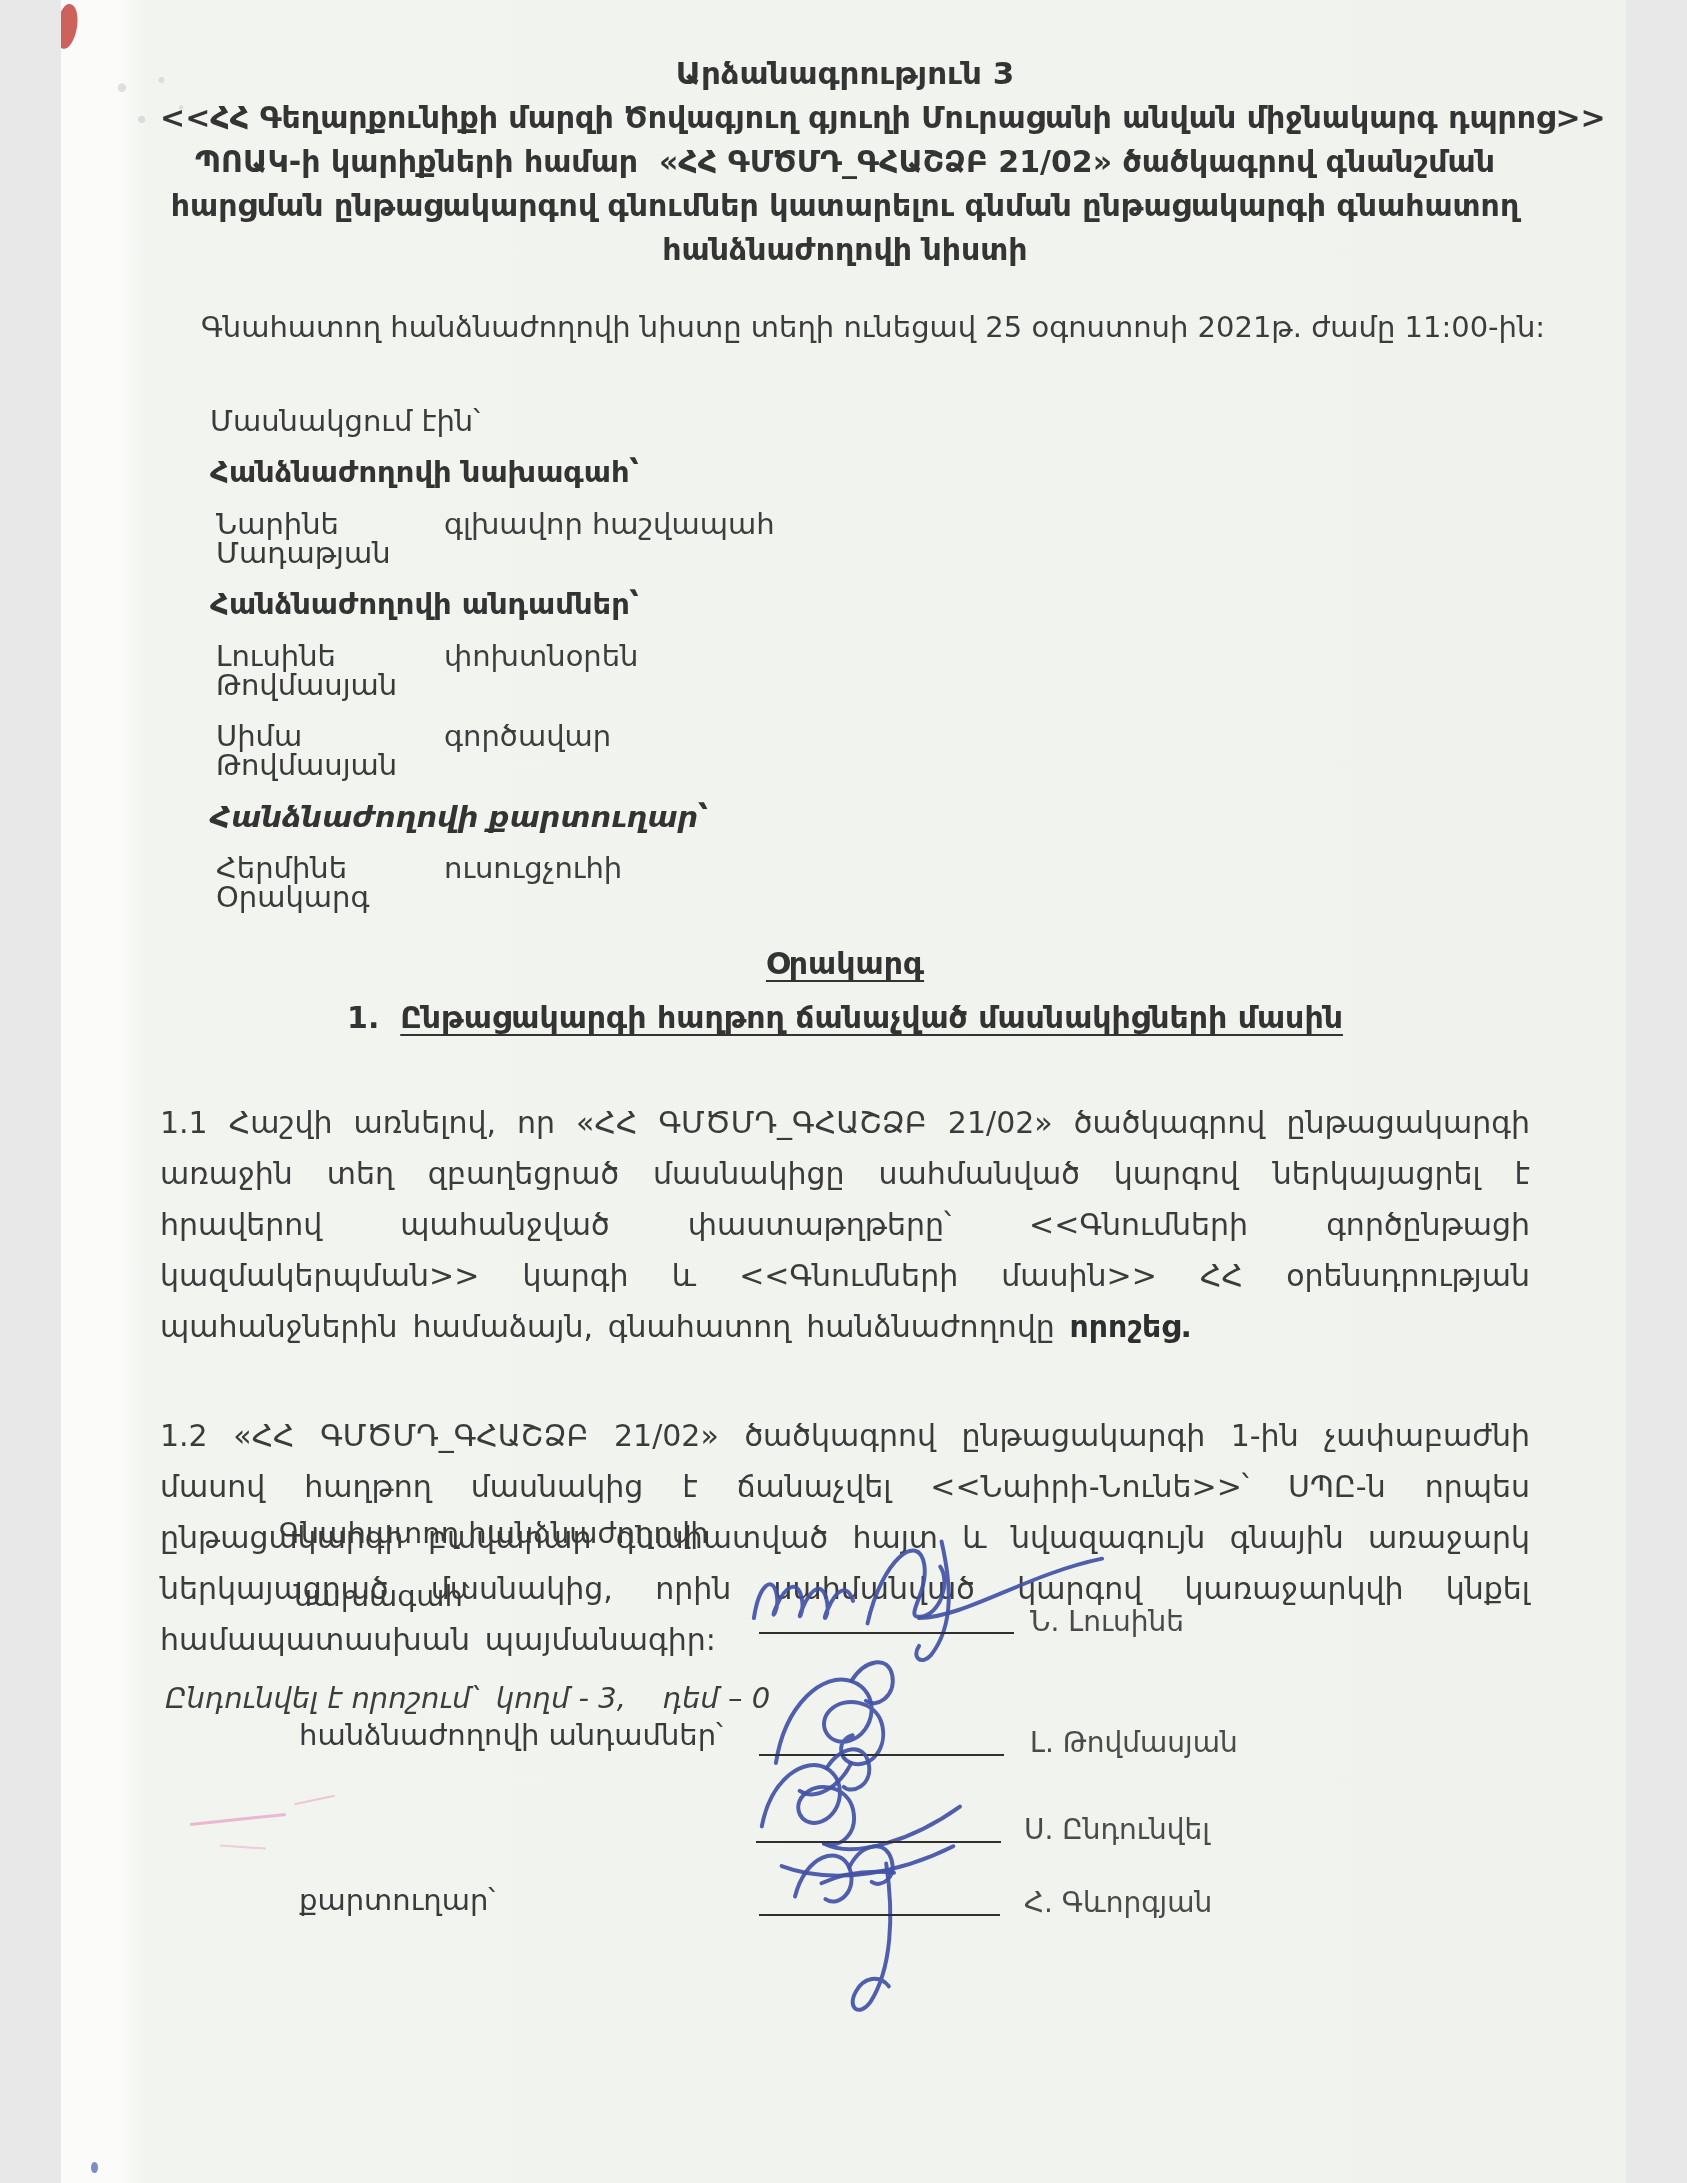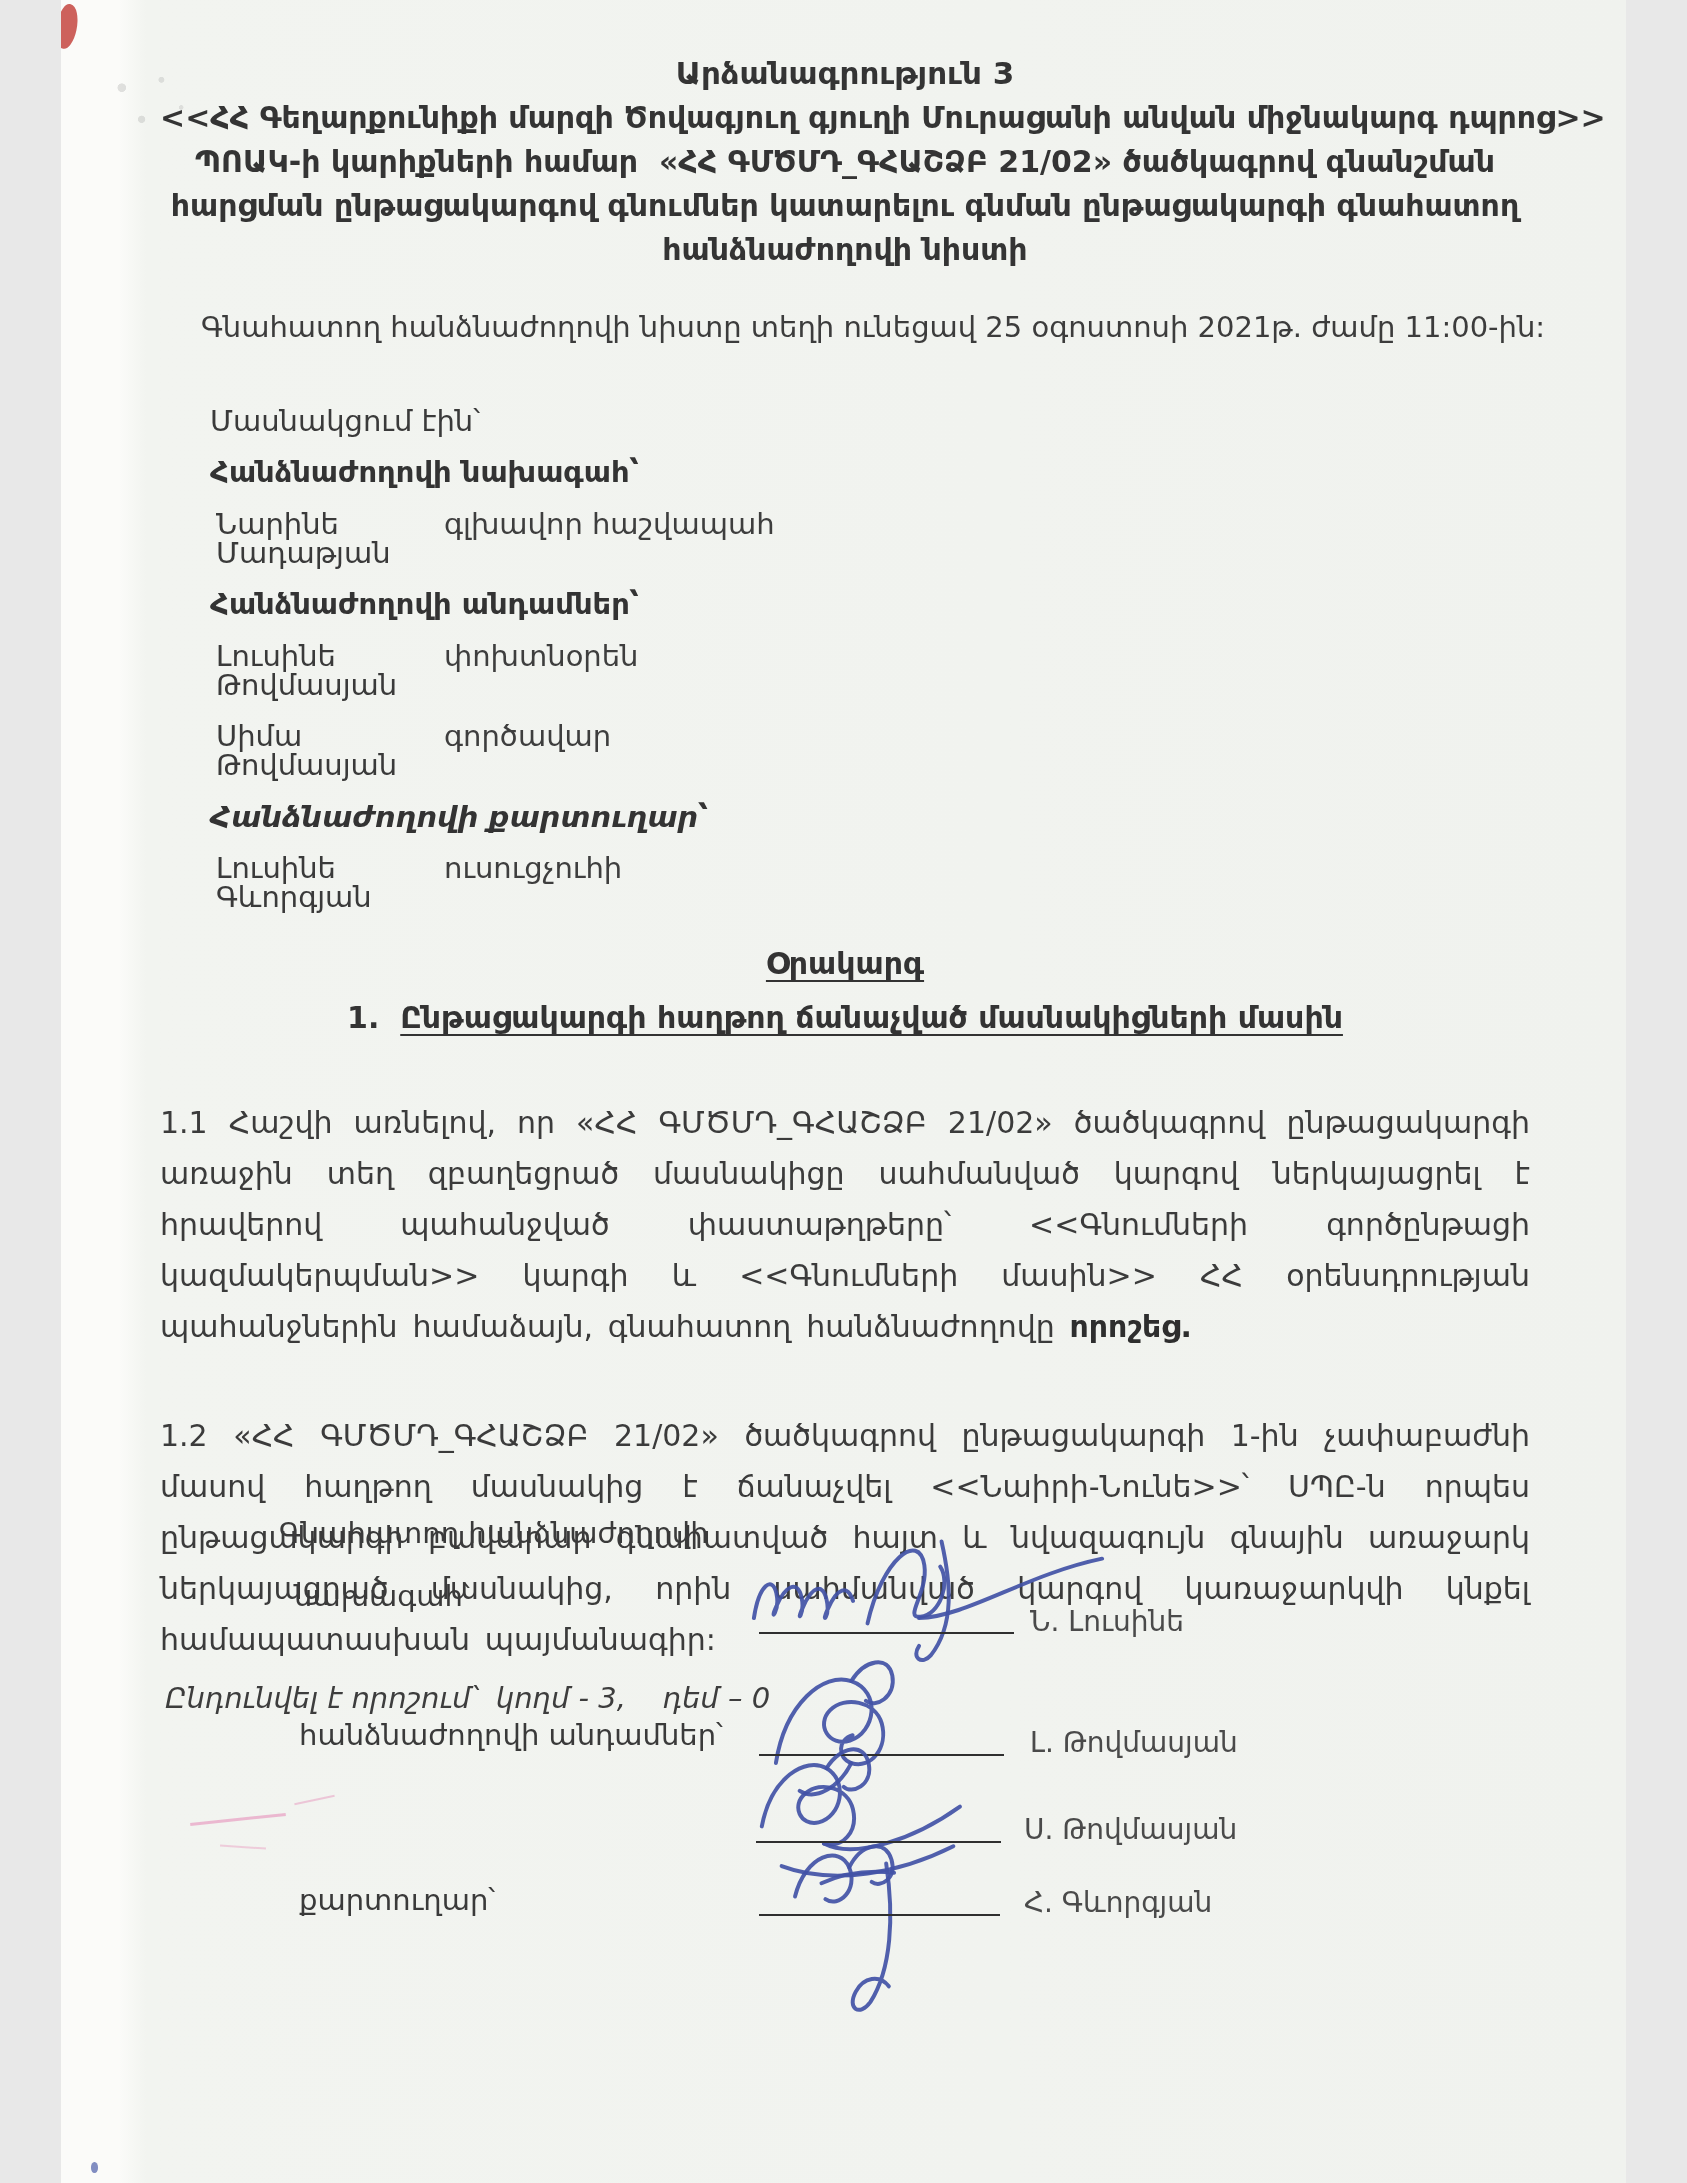--- a/index.html
+++ b/index.html
@@ -103,21 +103,21 @@
       <span class="person-name">Լուսինե Թովմասյան</span>
       <span class="person-role">փոխտնօրեն</span>
     </div>
     <div class="person-row">
       <span class="person-name">Սիմա Թովմասյան</span>
       <span class="person-role">գործավար</span>
     </div>
 
     <p class="role-label italic">Հանձնաժողովի քարտուղար՝</p>
     <div class="person-row">
-      <span class="person-name">Լուսինե Գևորգյան</span>
+      <span class="person-name">Հերմինե Օրակարգ</span>
       <span class="person-role">ուսուցչուհի</span>
     </div>
 
     <h2 class="agenda-heading"><span class="u">Օրակարգ</span></h2>
 
     <div class="agenda-item"><span>1.</span><span>  </span><span class="u">Ընթացակարգի հաղթող ճանաչված մասնակիցների մասին</span></div>
 
     <p class="clause"><span>1.1  Հաշվի առնելով, որ «ՀՀ ԳՄԾՄԴ_ԳՀԱՇՁԲ 21/02» ծածկագրով ընթացակարգի առաջին տեղ զբաղեցրած մասնակիցը սահմանված կարգով ներկայացրել է հրավերով պահանջված փաստաթղթերը՝ &lt;&lt;Գնումների գործընթացի կազմակերպման&gt;&gt; կարգի և &lt;&lt;Գնումների մասին&gt;&gt; ՀՀ օրենսդրության պահանջներին համաձայն, գնահատող հանձնաժողովը </span><strong>որոշեց.</strong></p>
 
     <p class="clause second"><span>1.2 «ՀՀ ԳՄԾՄԴ_ԳՀԱՇՁԲ 21/02» ծածկագրով ընթացակարգի 1-ին չափաբաժնի մասով հաղթող մասնակից է ճանաչվել  &lt;&lt;Նաիրի-Նունե&gt;&gt;՝ ՍՊԸ-ն որպես ընթացակարգի բավարար գնահատված հայտ և նվազագույն գնային առաջարկ ներկայացրած մասնակից, որին սահմանված կարգով կառաջարկվի  կնքել համապատասխան պայմանագիր:</span></p>
@@ -149,21 +149,21 @@
     <div class="sig-line" style="left:698px;top:265px;width:245px;"></div>
     <span class="sig-name" style="left:969px;top:237px;">Լ. Թովմասյան</span>
 
     <svg class="sig-svg" style="left:681px;top:238px;" width="284" height="179" viewBox="0 0 430 270">
       <path d="M30 150 C 44 76 96 44 128 62 C 162 82 150 136 116 144 C 88 150 74 118 96 100 C 120 80 160 92 168 124 C 176 158 152 184 124 176"></path>
       <path d="M128 62 C 148 28 186 22 192 56 C 198 88 166 102 154 90"></path>
       <path d="M124 176 C 170 200 260 170 330 120"></path>
       <path d="M60 210 C 140 240 240 220 320 180"></path>
     </svg>
     <div class="sig-line" style="left:695px;top:352px;width:245px;"></div>
-    <span class="sig-name" style="left:963px;top:324px;">Ս. Թովմասյան</span>
+    <span class="sig-name" style="left:963px;top:324px;">Ս. Ընդունվել</span>
 
     <span class="sig-label" style="left:238px;top:394px;">քարտուղար՝</span>
 
     <svg class="sig-svg" style="left:701px;top:315px;" width="251" height="218" viewBox="0 0 380 330">
       <path d="M50 140 C 66 76 118 62 132 96 C 146 130 116 158 96 144"></path>
       <path d="M132 96 C 150 60 186 52 196 84 C 204 112 180 128 166 118"></path>
       <path d="M188 90 C 200 170 196 250 164 300 C 148 322 128 310 142 284 C 154 262 178 258 192 276"></path>
       <path d="M90 120 C 120 106 160 100 200 104"></path>
     </svg>
     <div class="sig-line" style="left:698px;top:425px;width:241px;"></div>

